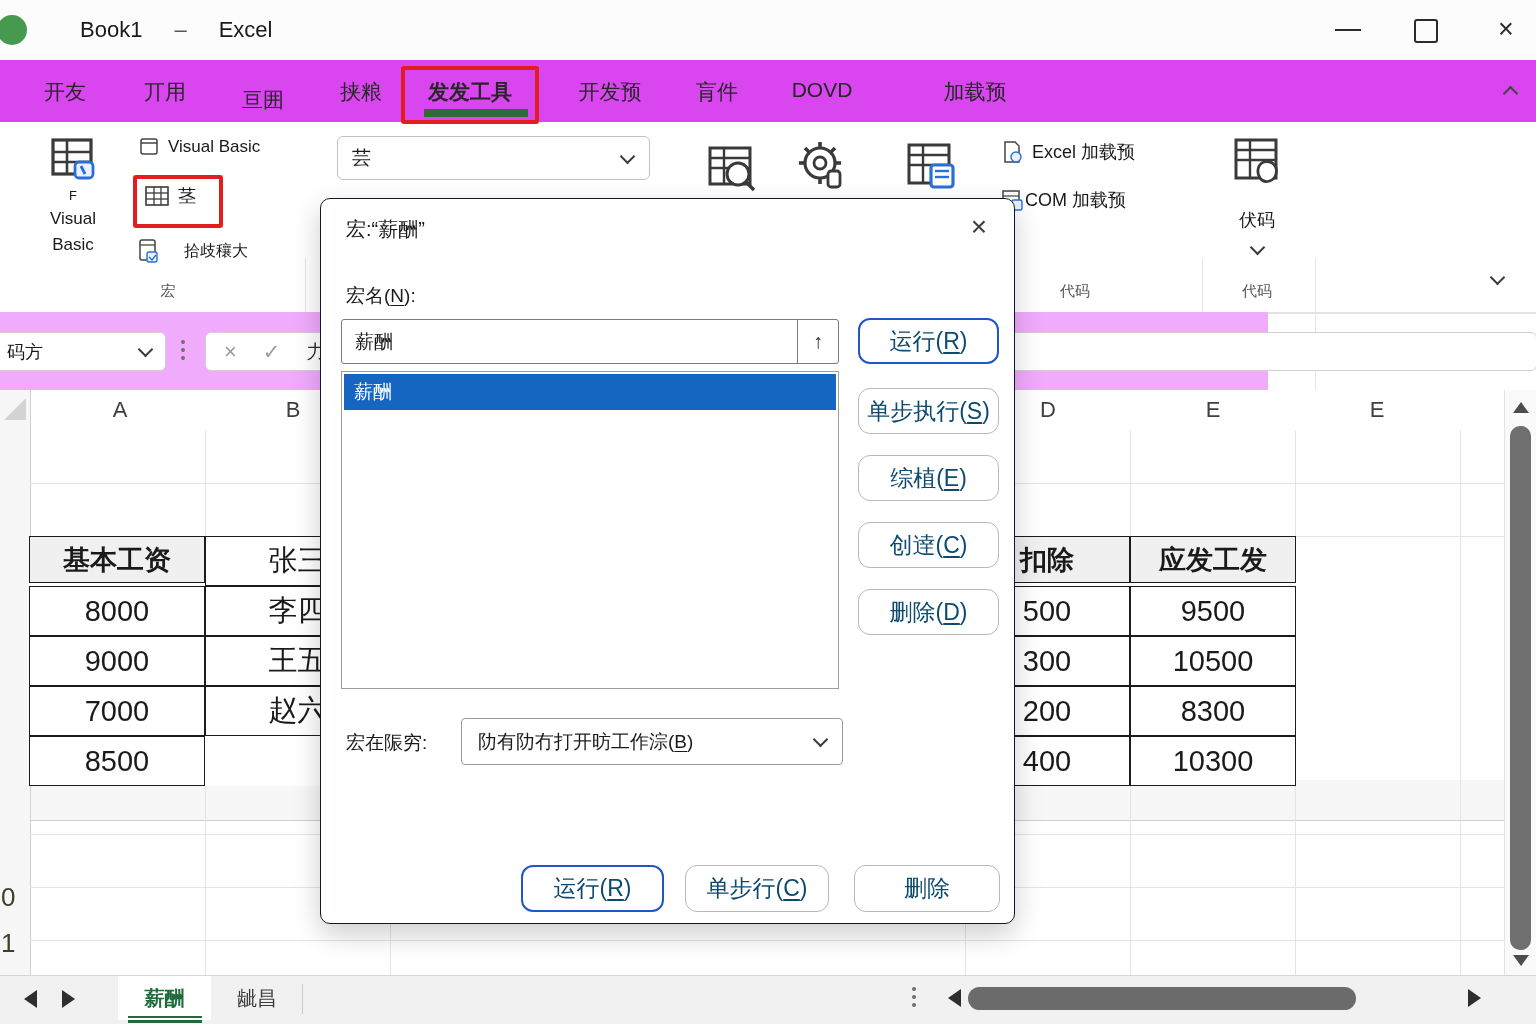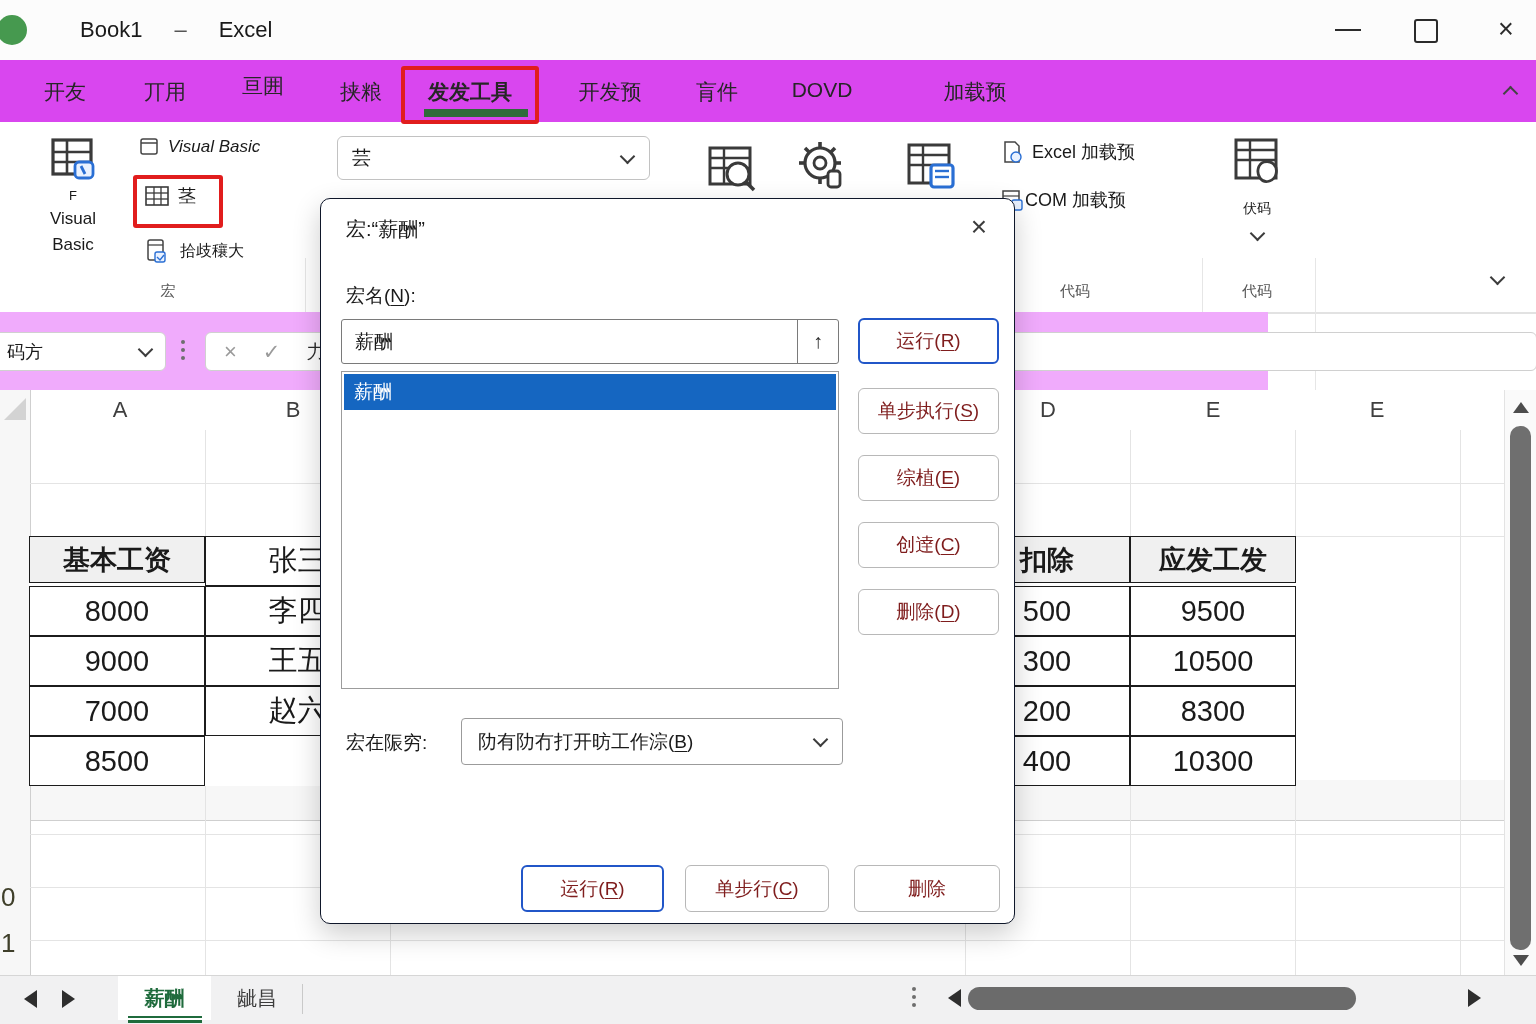--- a/index.html
+++ b/index.html
@@ -33,21 +33,21 @@
   .gridline-h{height:1px;background:#e4e4e4;}
   .colheadrow{left:0;top:390px;width:1505px;height:40px;background:#f7f7f7;border-bottom:1px solid #cfcfcf;}
   .collabel{font-size:22px;color:#3f3f3f;transform:translateX(-50%);}
   .xtable{display:grid;background:#fff;}
   .xtable div{border:1px solid #1c1c1c;display:flex;align-items:center;justify-content:center;}
   .xtable .hd{background:#f0f0f0;font-weight:bold;font-size:27px;}
   .xtable .cl{font-size:29px;}
   
   .dialog{left:320px;top:198px;width:693px;height:724px;background:#fff;border:1px solid #0f172a;
           border-radius:10px;box-shadow:0 10px 28px rgba(0,0,0,.2);z-index:40;}
-  .dlg-btn{background:#fff;border:1px solid #b8b8b8;border-radius:6px;font-size:19px;color:#7f1d1d;}
+  .dlg-btn{background:#fff;border:1px solid #b8b8b8;border-radius:12px;font-size:23px;color:#0c4a6e;}
   .dlg-btn.primary{border:2px solid #2156c8;}
   
   .redbox{border:4px solid #e11d1d;border-radius:3px;background:transparent;z-index:50;}
   
   .sheetbar{left:0;top:975px;width:1536px;height:49px;background:#f1f1f2;border-top:1px solid #d6d6d6;}
   .icon-svg{display:block;}
 </style>
 </head>
 <body>
 
@@ -61,21 +61,21 @@
       <span>Excel</span>
     </div>
     <div class="abs" style="left:1335px;top:29px;width:26px;height:2px;background:#2b2b2b;"></div>
     <div class="abs" style="left:1414px;top:19px;width:20px;height:20px;border:2px solid #2b2b2b;border-radius:3px;"></div>
     <div class="abs ctr" style="left:1490px;top:12px;width:32px;height:34px;font-size:27px;color:#2b2b2b;">×</div>
   </div>
 
   <div class="abs tabrow">
     <div class="abs ribbontab" style="left:65px;top:18px;">开友</div>
     <div class="abs ribbontab" style="left:165px;top:18px;">丌用</div>
-    <div class="abs ribbontab" style="left:263px;top:12px;">亘囲</div>
+    <div class="abs ribbontab" style="left:263px;top:26px;">亘囲</div>
     <div class="abs ribbontab" style="left:361px;top:18px;">挟粮</div>
     <div class="abs ribbontab" style="left:470px;top:18px;font-weight:600;">发发工具</div>
     <div class="abs ribbontab" style="left:610px;top:18px;">开发预</div>
     <div class="abs ribbontab" style="left:717px;top:18px;">肓件</div>
     <div class="abs ribbontab" style="left:822px;top:18px;">DOVD</div>
     <div class="abs ribbontab" style="left:975px;top:18px;">加载预</div>
 
     <div class="abs" style="left:424px;top:49px;width:104px;height:8px;background:#2f6b3a;"></div>
     <span class="abs chev chev-up" style="left:1505px;top:28px;border-color:#444;"></span>
   </div>
@@ -105,37 +105,37 @@
       <div style="font-size:17px;line-height:26px;">Basic</div>
     </div>
 
     <div class="abs vctr" style="left:138px;top:14px;gap:8px;">
       <span>
         <svg class="icon-svg" width="22" height="22" viewBox="0 0 22 22">
           <rect x="3" y="3" width="16" height="15" rx="2" fill="none" stroke="#444" stroke-width="1.5"></rect>
           <line x1="3" y1="7" x2="19" y2="7" stroke="#444" stroke-width="1.5"></line>
         </svg>
       </span>
-      <span style="font-size:17px;font-style:italic;">Visual Basic</span>
+      <span style="font-size:17px;">Visual Basic</span>
     </div>
 
     <div class="abs vctr" style="left:144px;top:62px;gap:8px;">
       <span>
         <svg class="icon-svg" width="26" height="24" viewBox="0 0 26 24">
           <rect x="2" y="3" width="22" height="18" fill="none" stroke="#3a3a3a" stroke-width="1.6"></rect>
           <line x1="2" y1="9" x2="24" y2="9" stroke="#3a3a3a" stroke-width="1.3"></line>
           <line x1="2" y1="15" x2="24" y2="15" stroke="#3a3a3a" stroke-width="1.3"></line>
           <line x1="10" y1="3" x2="10" y2="21" stroke="#3a3a3a" stroke-width="1.3"></line>
           <line x1="17" y1="3" x2="17" y2="21" stroke="#3a3a3a" stroke-width="1.3"></line>
         </svg>
       </span>
       <span style="font-size:18px;">茎</span>
     </div>
 
-    <div class="abs vctr" style="left:144px;top:116px;gap:12px;">
+    <div class="abs vctr" style="left:136px;top:116px;gap:24px;">
       <span>
         <svg class="icon-svg" width="24" height="26" viewBox="0 0 24 26">
           <rect x="4" y="2" width="15" height="20" rx="2" fill="none" stroke="#444" stroke-width="1.5"></rect>
           <line x1="4" y1="7" x2="19" y2="7" stroke="#444" stroke-width="1.3"></line>
           <rect x="11" y="14" width="10" height="10" rx="2" fill="#eaf2ff" stroke="#2a6fd4" stroke-width="1.4"></rect>
           <path d="M13 19 l3 3 l4 -5" fill="none" stroke="#2a6fd4" stroke-width="1.4"></path>
         </svg>
       </span>
       <span style="font-size:16px;">拾歧穰大</span>
     </div>
@@ -215,21 +215,21 @@
     <div class="abs" style="left:1222px;top:12px;width:70px;text-align:center;">
       <span>
         <svg class="icon-svg" style="margin:0 auto;" width="54" height="58" viewBox="0 0 27 29">
           <rect x="3" y="3" width="20" height="19" fill="none" stroke="#3a3a3a" stroke-width="1.5"></rect>
           <line x1="3" y1="8" x2="23" y2="8" stroke="#3a3a3a" stroke-width="1.2"></line>
           <line x1="3" y1="13" x2="23" y2="13" stroke="#3a3a3a" stroke-width="1.2"></line>
           <line x1="10" y1="3" x2="10" y2="22" stroke="#3a3a3a" stroke-width="1.2"></line>
           <path d="M17 14 c4 -1 7 2 6 6 c-1 4 -6 5 -8 2 c-2 -3 -1 -7 2 -8 z" fill="#fff" stroke="#3a3a3a" stroke-width="1.4"></path>
         </svg>
       </span>
-      <div style="font-size:14px;margin-top:8px;">伏码</div>
+      <div style="font-size:18px;margin-top:16px;">伏码</div>
       <span class="chev chev-down" style="margin-top:10px;"></span>
     </div>
     <div class="abs grouplabel" style="left:1257px;top:160px;">代码</div>
 
     <span class="abs chev chev-down" style="left:1492px;top:150px;"></span>
   </div>
 
   <div class="abs redbox" style="left:133px;top:175px;width:82px;height:45px;"></div>
 
   <div class="abs formulabar">

